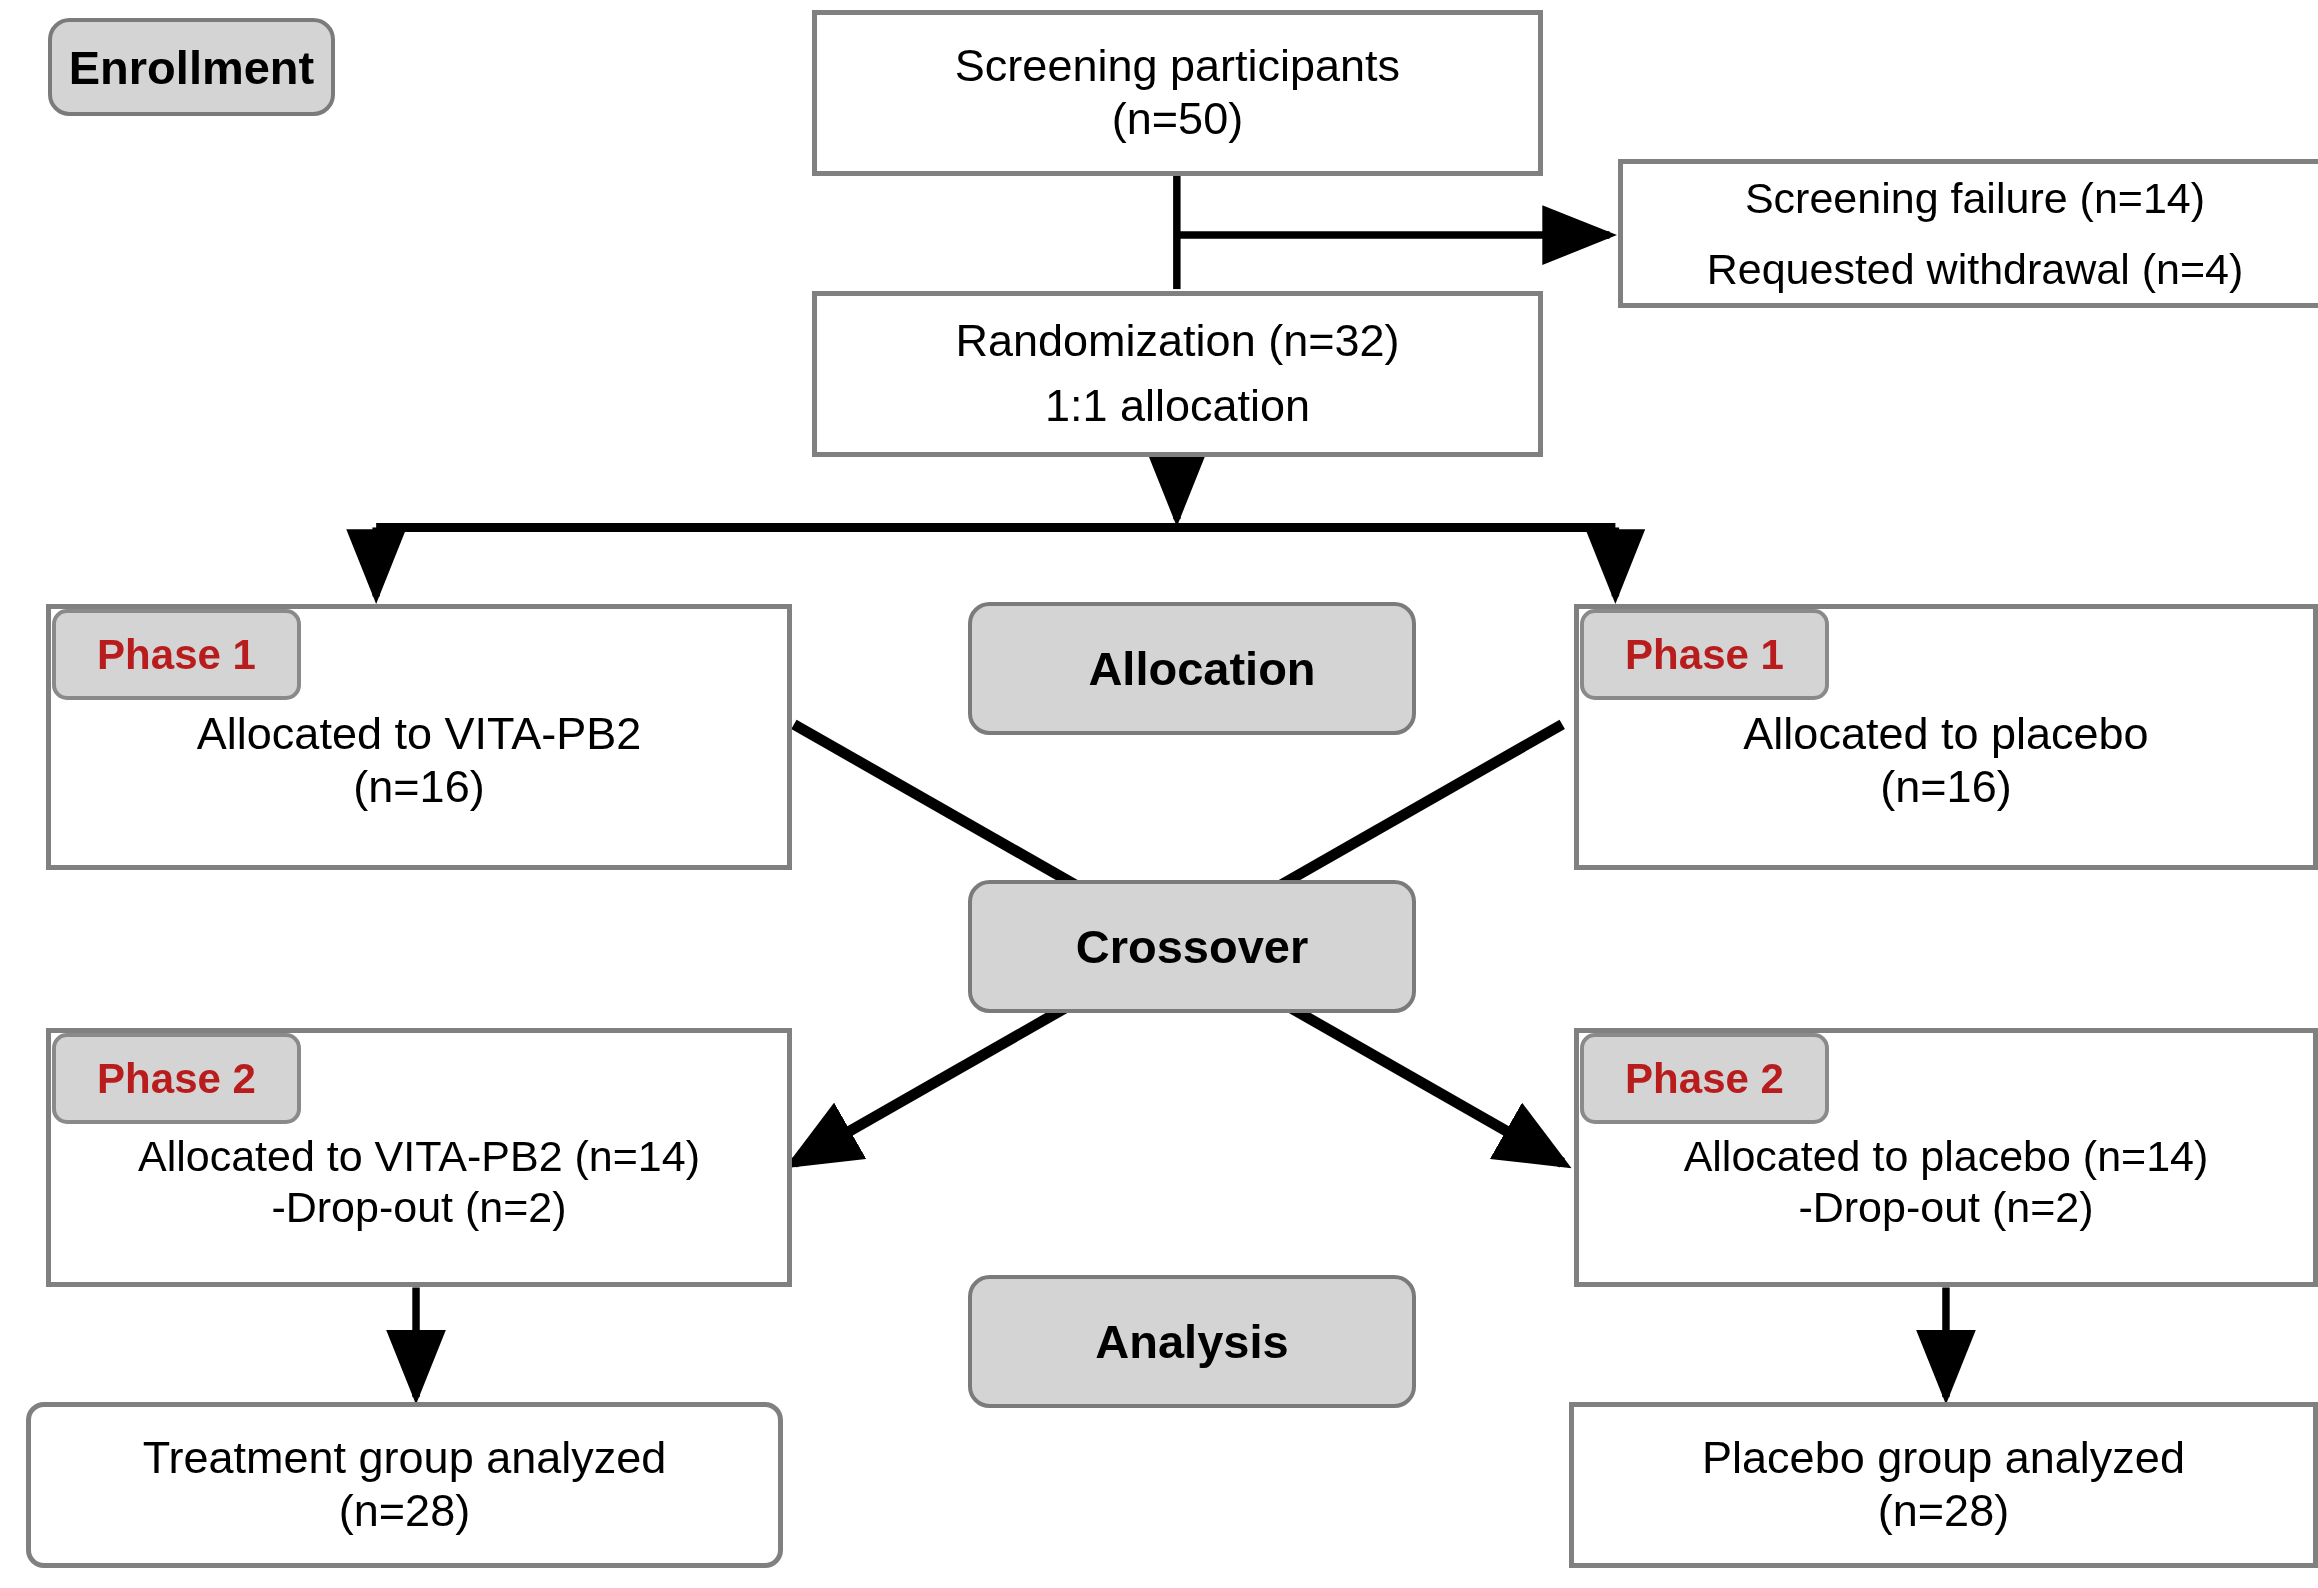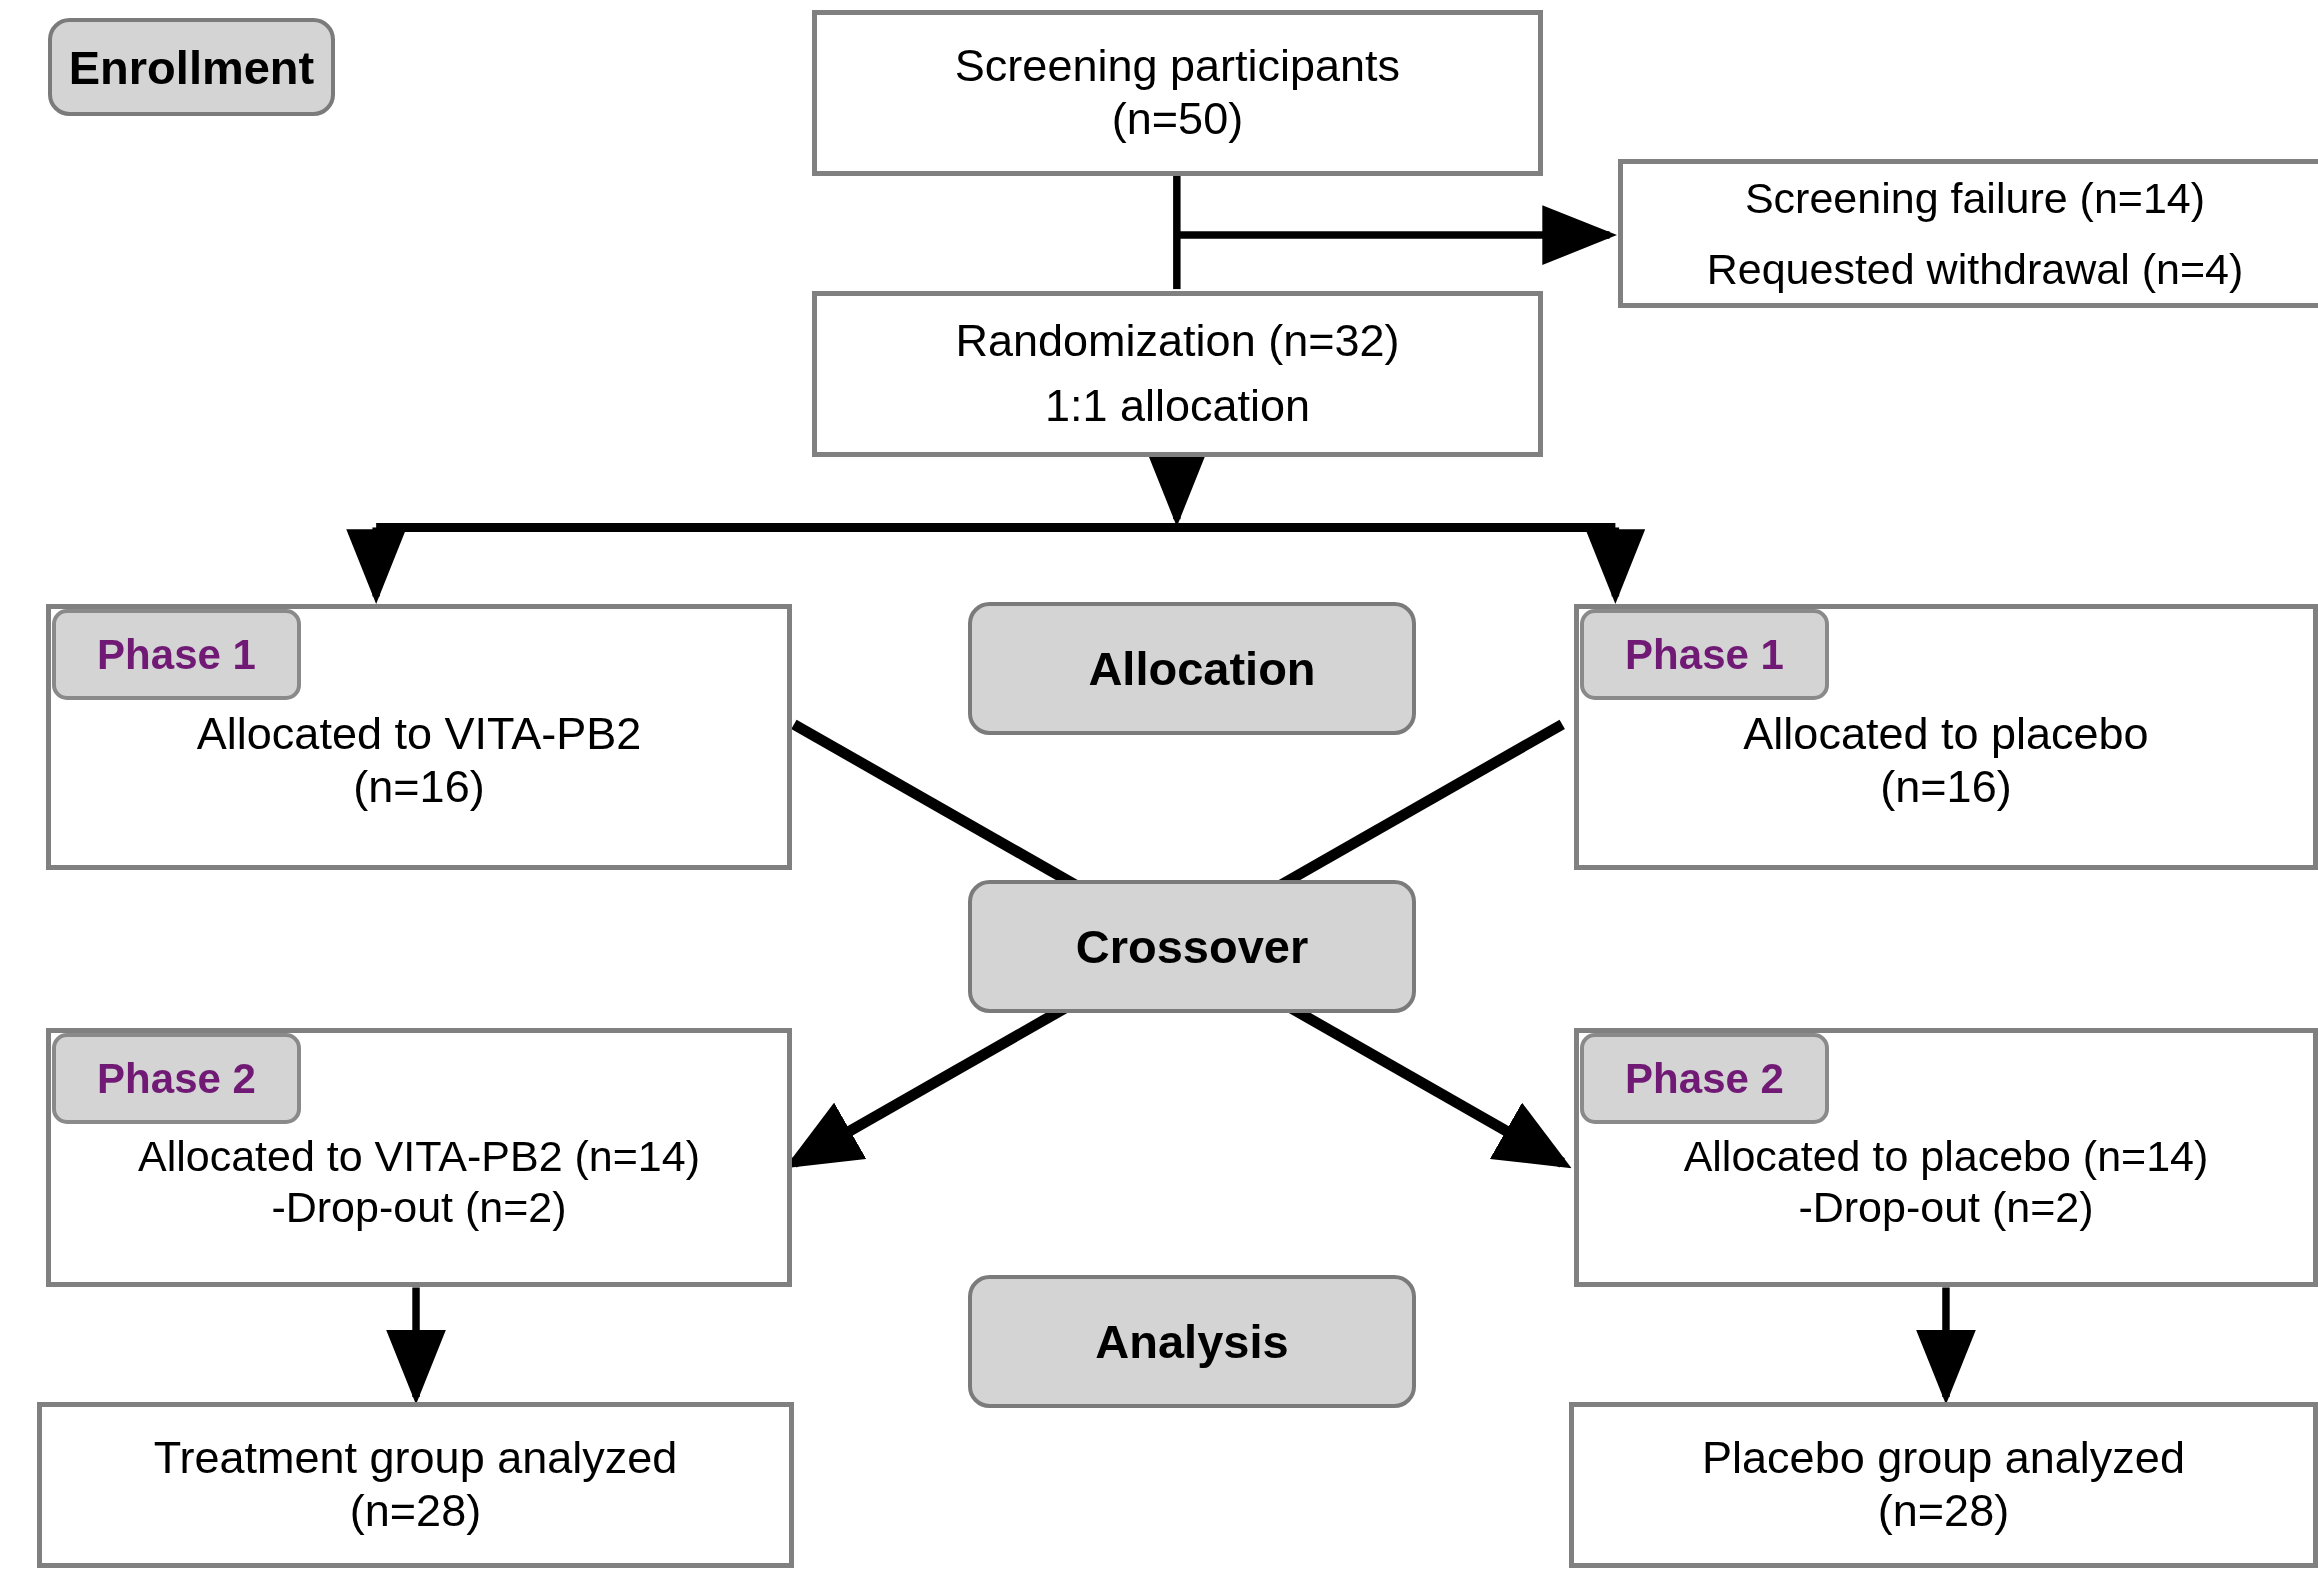--- a/index.html
+++ b/index.html
@@ -67,21 +67,21 @@
     position: absolute;
     box-sizing: border-box;
     background: #d4d4d4;
     border: 4.2px solid #8a8a8a;
     border-radius: 15px;
     display: flex;
     align-items: center;
     justify-content: center;
     font-weight: bold;
     font-size: 42px;
-    color: #701a75;
+    color: #b91c1c;
     z-index: 5;
   }
   
   .node.has-tag {
     padding-top: 48px;
   }
 </style>
 </head>
 <body>
 
@@ -188,21 +188,21 @@
     <span class="line">-Drop-out (n=2)</span>
   </div>
   <div class="phase-tag" style="left:1561px; top:1033px; width:249px; height:91px;">
     <span>Phase 2</span>
   </div>
 
   <div class="badge" style="left:949px; top:1275px; width:448px; height:133px;">
     <span>Analysis</span>
   </div>
 
-  <div class="node" style="left:18px; top:1402px; width:757px; height:166px;">
+  <div class="node" style="left:7px; top:1402px; width:757px; height:166px;border-radius:18px;">
     <span class="line">Treatment group analyzed</span>
     <span class="line">(n=28)</span>
   </div>
 
   <div class="node" style="left:1550px; top:1402px; width:749px; height:166px;">
     <span class="line">Placebo group analyzed</span>
     <span class="line">(n=28)</span>
   </div>
 
 </div>

